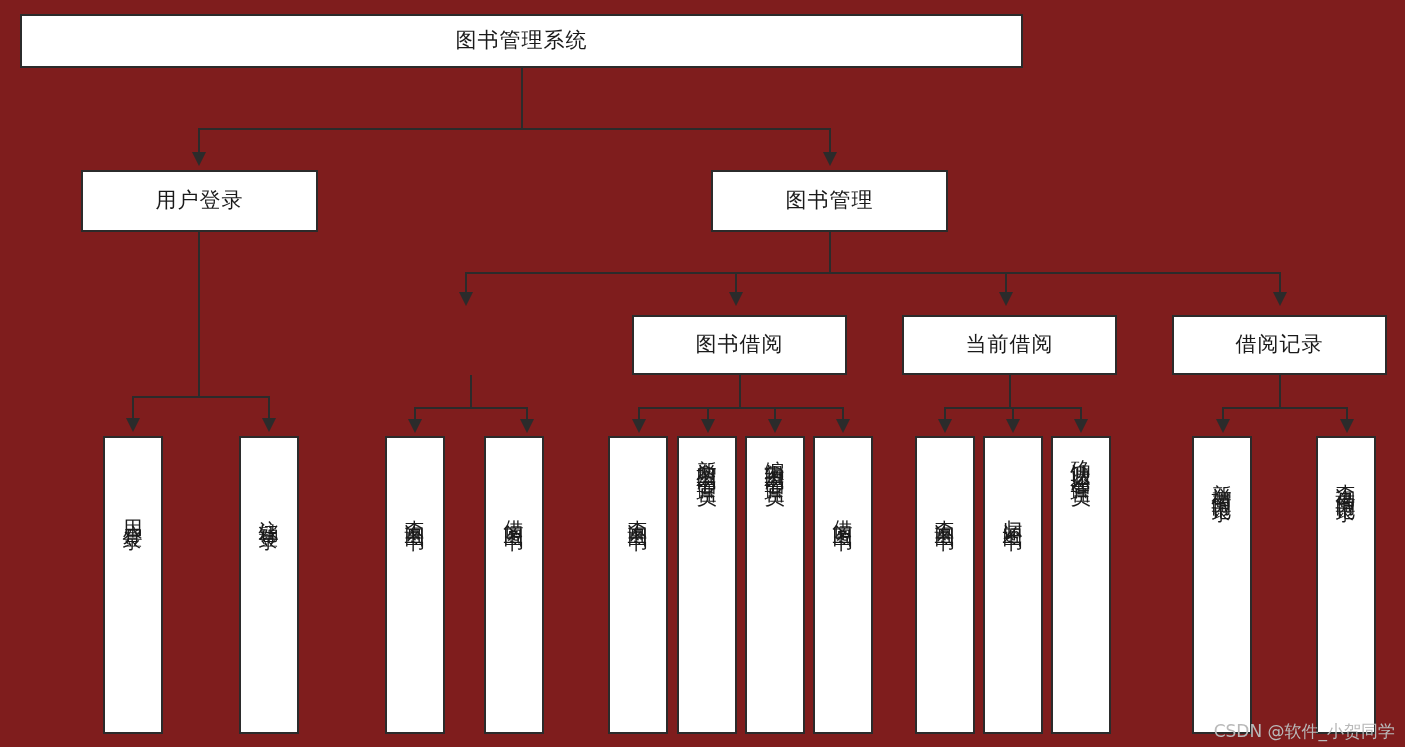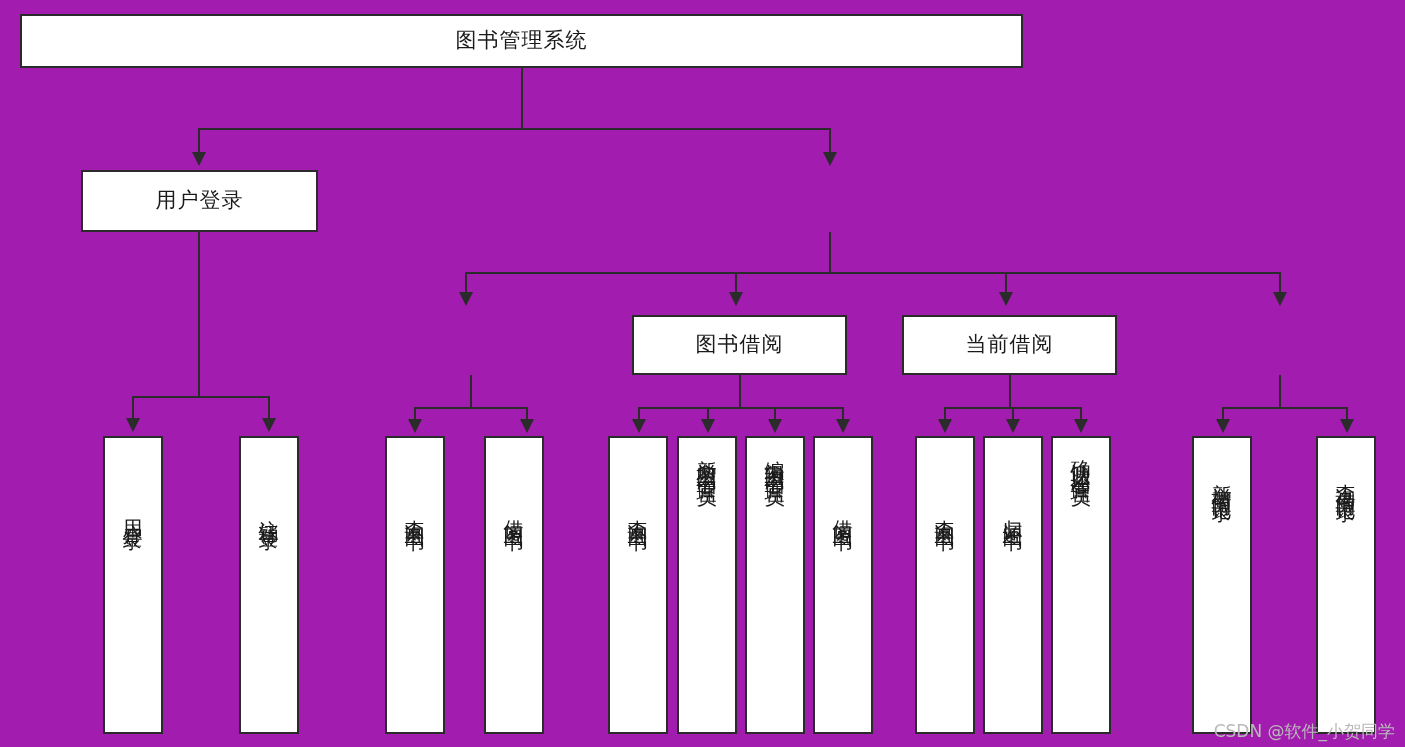--- a/index.html
+++ b/index.html
@@ -4,21 +4,21 @@
 <style>
   html,body{margin:0;padding:0;background:#ffffff;}
   body{
     font-family:"DejaVu Sans","Liberation Sans",sans-serif;
     -webkit-font-smoothing:antialiased;
   }
   #canvas{
     position:relative;
     width:1405px;
     height:747px;
-    background:#a21caf;
+    background:#7f1d1d;
     overflow:hidden;
   }
   
   .node{
     position:absolute;
     box-sizing:border-box;
     background:#ffffff;
     border:2px solid #2b2b2b;
     display:flex;
     align-items:center;
@@ -86,20 +86,23 @@
 
   <div class="ln vline" style="left:521px;top:68px;height:60px;"></div>
   <div class="ln hline" style="left:198px;top:128px;width:633px;"></div>
   <div class="ln vline" style="left:198px;top:128px;height:26px;"></div>
   <div class="arrow" style="left:192px;top:152px;"></div>
   <div class="ln vline" style="left:829px;top:128px;height:26px;"></div>
   <div class="arrow" style="left:823px;top:152px;"></div>
 
   <div class="node h" style="left:81px;top:170px;width:237px;height:62px;">
     <span>用户登录</span>
+  </div>
+  <div class="node h" style="left:711px;top:170px;width:237px;height:62px;">
+    <span>图书管理</span>
   </div>
 
   <div class="ln vline" style="left:198px;top:232px;height:164px;"></div>
   <div class="ln hline" style="left:132px;top:396px;width:136px;"></div>
   <div class="ln vline" style="left:132px;top:396px;height:24px;"></div>
   <div class="arrow" style="left:126px;top:418px;"></div>
   <div class="ln vline" style="left:268px;top:396px;height:24px;"></div>
   <div class="arrow" style="left:262px;top:418px;"></div>
 
   <div class="ln vline" style="left:829px;top:232px;height:40px;"></div>
@@ -112,20 +115,23 @@
   <div class="arrow" style="left:999px;top:292px;"></div>
   <div class="ln vline" style="left:1279px;top:272px;height:22px;"></div>
   <div class="arrow" style="left:1273px;top:292px;"></div>
 
   <div class="node h" style="left:632px;top:315px;width:215px;height:60px;">
     <span>图书借阅</span>
   </div>
   <div class="node h" style="left:902px;top:315px;width:215px;height:60px;">
     <span>当前借阅</span>
   </div>
+  <div class="node h" style="left:1172px;top:315px;width:215px;height:60px;">
+    <span>借阅记录</span>
+  </div>
 
   <div class="ln vline" style="left:470px;top:375px;height:32px;"></div>
   <div class="ln hline" style="left:414px;top:407px;width:112px;"></div>
   <div class="ln vline" style="left:414px;top:407px;height:14px;"></div>
   <div class="arrow" style="left:408px;top:419px;"></div>
   <div class="ln vline" style="left:526px;top:407px;height:14px;"></div>
   <div class="arrow" style="left:520px;top:419px;"></div>
 
   <div class="ln vline" style="left:739px;top:375px;height:32px;"></div>
   <div class="ln hline" style="left:638px;top:407px;width:204px;"></div>

